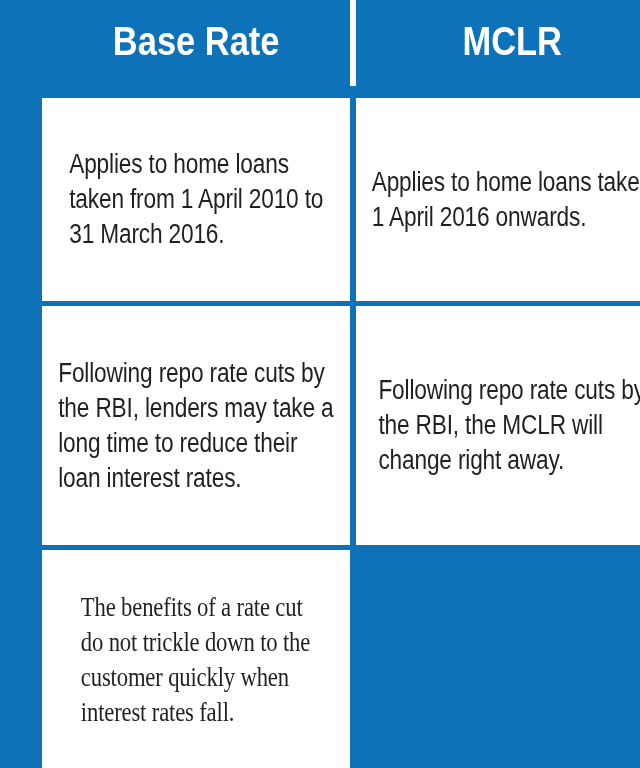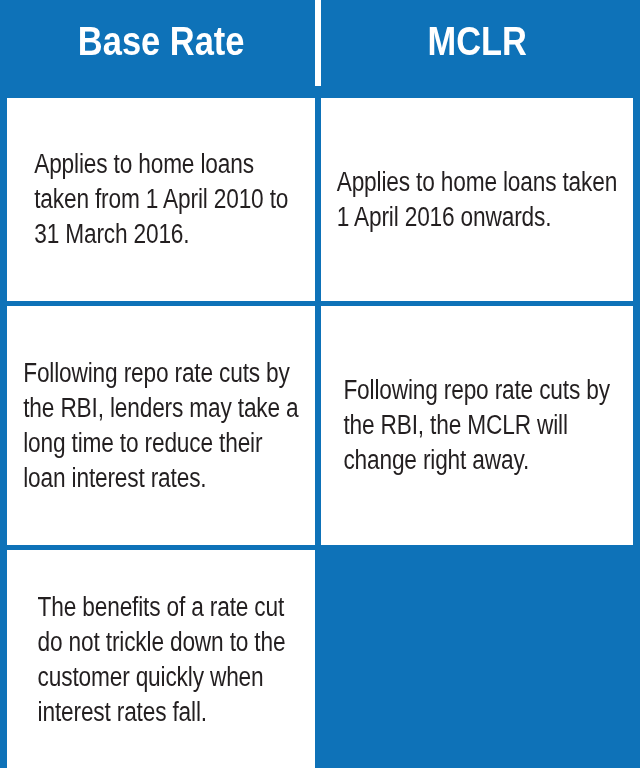--- a/index.html
+++ b/index.html
@@ -12,20 +12,21 @@
     width: 640px;
     height: 768px;
     background: #0e72b8;
     font-family: "Liberation Sans", sans-serif;
     overflow: hidden;
     box-sizing: border-box;
   }
   .row {
     display: flex;
     width: 532px;
+    padding-left: 35px;
   }
   .edge-l { width: 7px; flex: 0 0 7px; }
   .edge-r { width: 7px; flex: 0 0 7px; }
   .vgap   { width: 6px; flex: 0 0 6px; }
 
   
   .header-row { height: 86px; }
   .hcell {
     display: flex;
     align-items: center;
@@ -54,21 +55,21 @@
     display: flex;
     align-items: center;
     justify-content: center;
     overflow: visible;
   }
   .body-row .cell.c1 { width: 308px; flex: 0 0 308px; }
   .body-row .cell.c2 { width: 312px; flex: 0 0 312px; }
   .row-gap { height: 5px; width: 640px; }  
   .r1 { height: 203px; margin-top: 12px; }
   .r2 { height: 239px; }
-  .r3 { height: 219px; }
+  .r3 { height: 219px; font-family: Liberation Serif, serif; }
 
   .body-txt {
     color: #231f20;
     font-size: 27px;
     line-height: 35px;
     white-space: pre;
     text-align: left;
     transform: scaleX(0.84);
     transform-origin: 50% 50%;
     letter-spacing: -0.2px;

